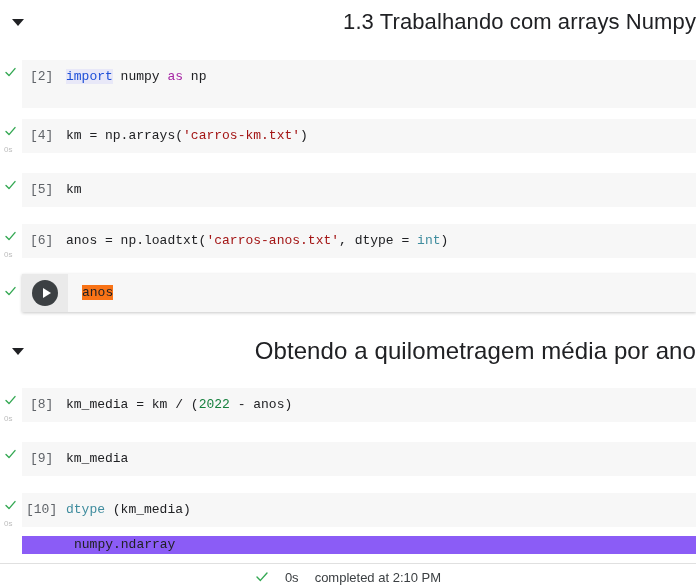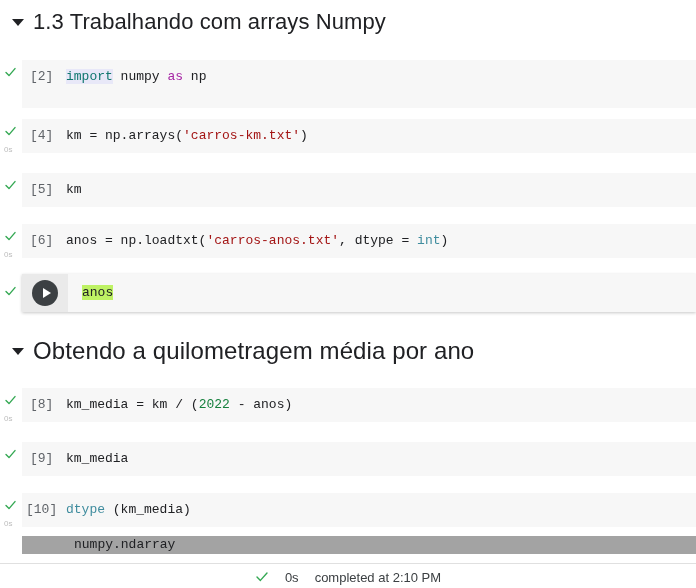--- a/index.html
+++ b/index.html
@@ -14,22 +14,22 @@
     position: relative;
     width: 696px;
     height: 588px;
     background: #ffffff;
   }
 
   
   .section {
     display: flex;
     align-items: center;
-    gap: 9px;
     padding-left: 12px;
+    justify-content: space-between;
   }
   .tri-toggle {
     width: 0; height: 0;
     border-left: 6px solid transparent;
     border-right: 6px solid transparent;
     border-top: 7px solid #202124;
     flex: 0 0 auto;
     cursor: pointer;
   }
   .section-title {
@@ -94,21 +94,21 @@
   .code {
     font-family: "Liberation Mono", monospace;
     font-size: 13px;
     color: #202124;
     line-height: 18px;
     white-space: pre;
   }
 
   
   .kw       { color: #a626a4; }
-  .kw-hl    { color: #0f766e; background: #e8e8f8; }
+  .kw-hl    { color: #1d4ed8; background: #e8e8f8; }
   .str      { color: #a31515; }
   .builtin  { color: #3f8c9e; }
   .num      { color: #15803d; }
   .plain    { color: #202124; }
 
   
   .cell.active .cell-body {
     background: #f7f7f7;
     box-shadow: 0 1px 3px rgba(0,0,0,0.22);
     padding: 0;
@@ -140,31 +140,31 @@
     border-left: 8px solid #ffffff;
     margin-left: 3px;
   }
   .active-code {
     font-family: "Liberation Mono", monospace;
     font-size: 13px;
     line-height: 18px;
     padding-left: 14px;
     white-space: pre;
   }
-  .sel { background: #bef264; color: #202124; }
+  .sel { background: #f97316; color: #202124; }
 
   
   .output-row {
     display: flex;
     width: 696px;
   }
   .output-body {
     flex: 1 1 auto;
     margin-left: 22px;
-    background: #a3a3a3;
+    background: #8b5cf6;
     font-family: "Liberation Mono", monospace;
     font-size: 13px;
     color: #202124;
     padding-left: 52px;
     line-height: 18px;
   }
 
   
   .status-bar {
     position: absolute;

